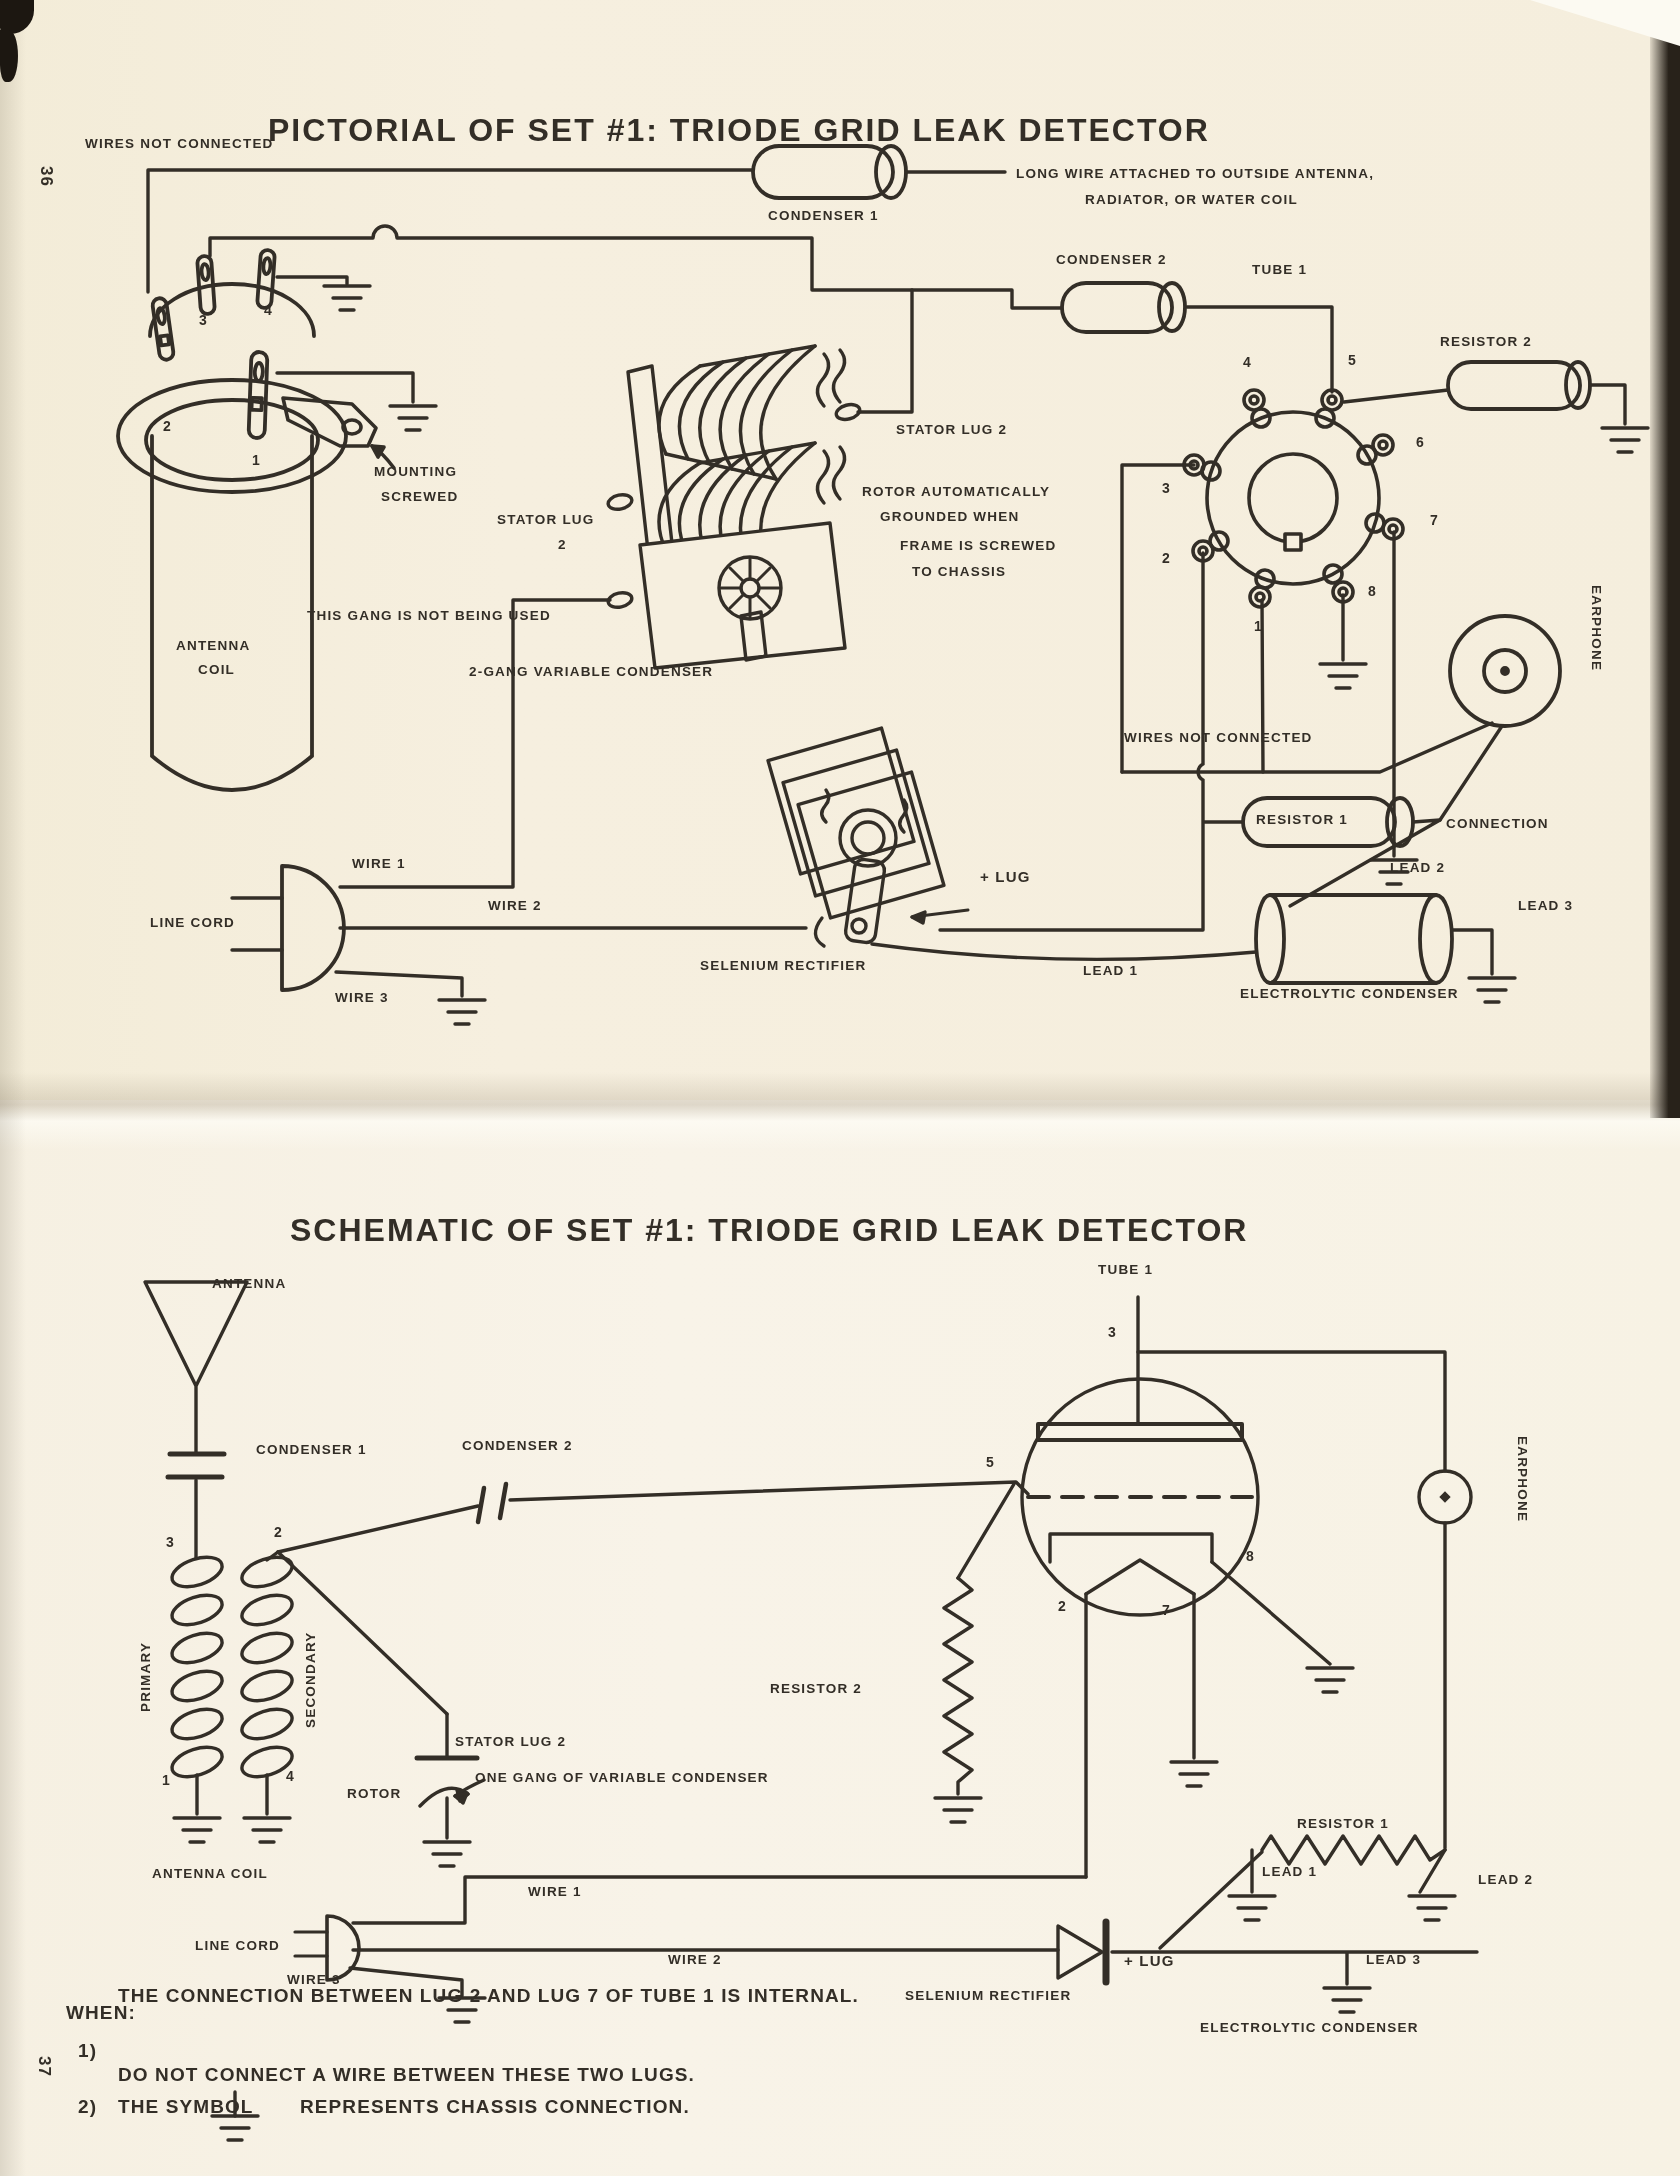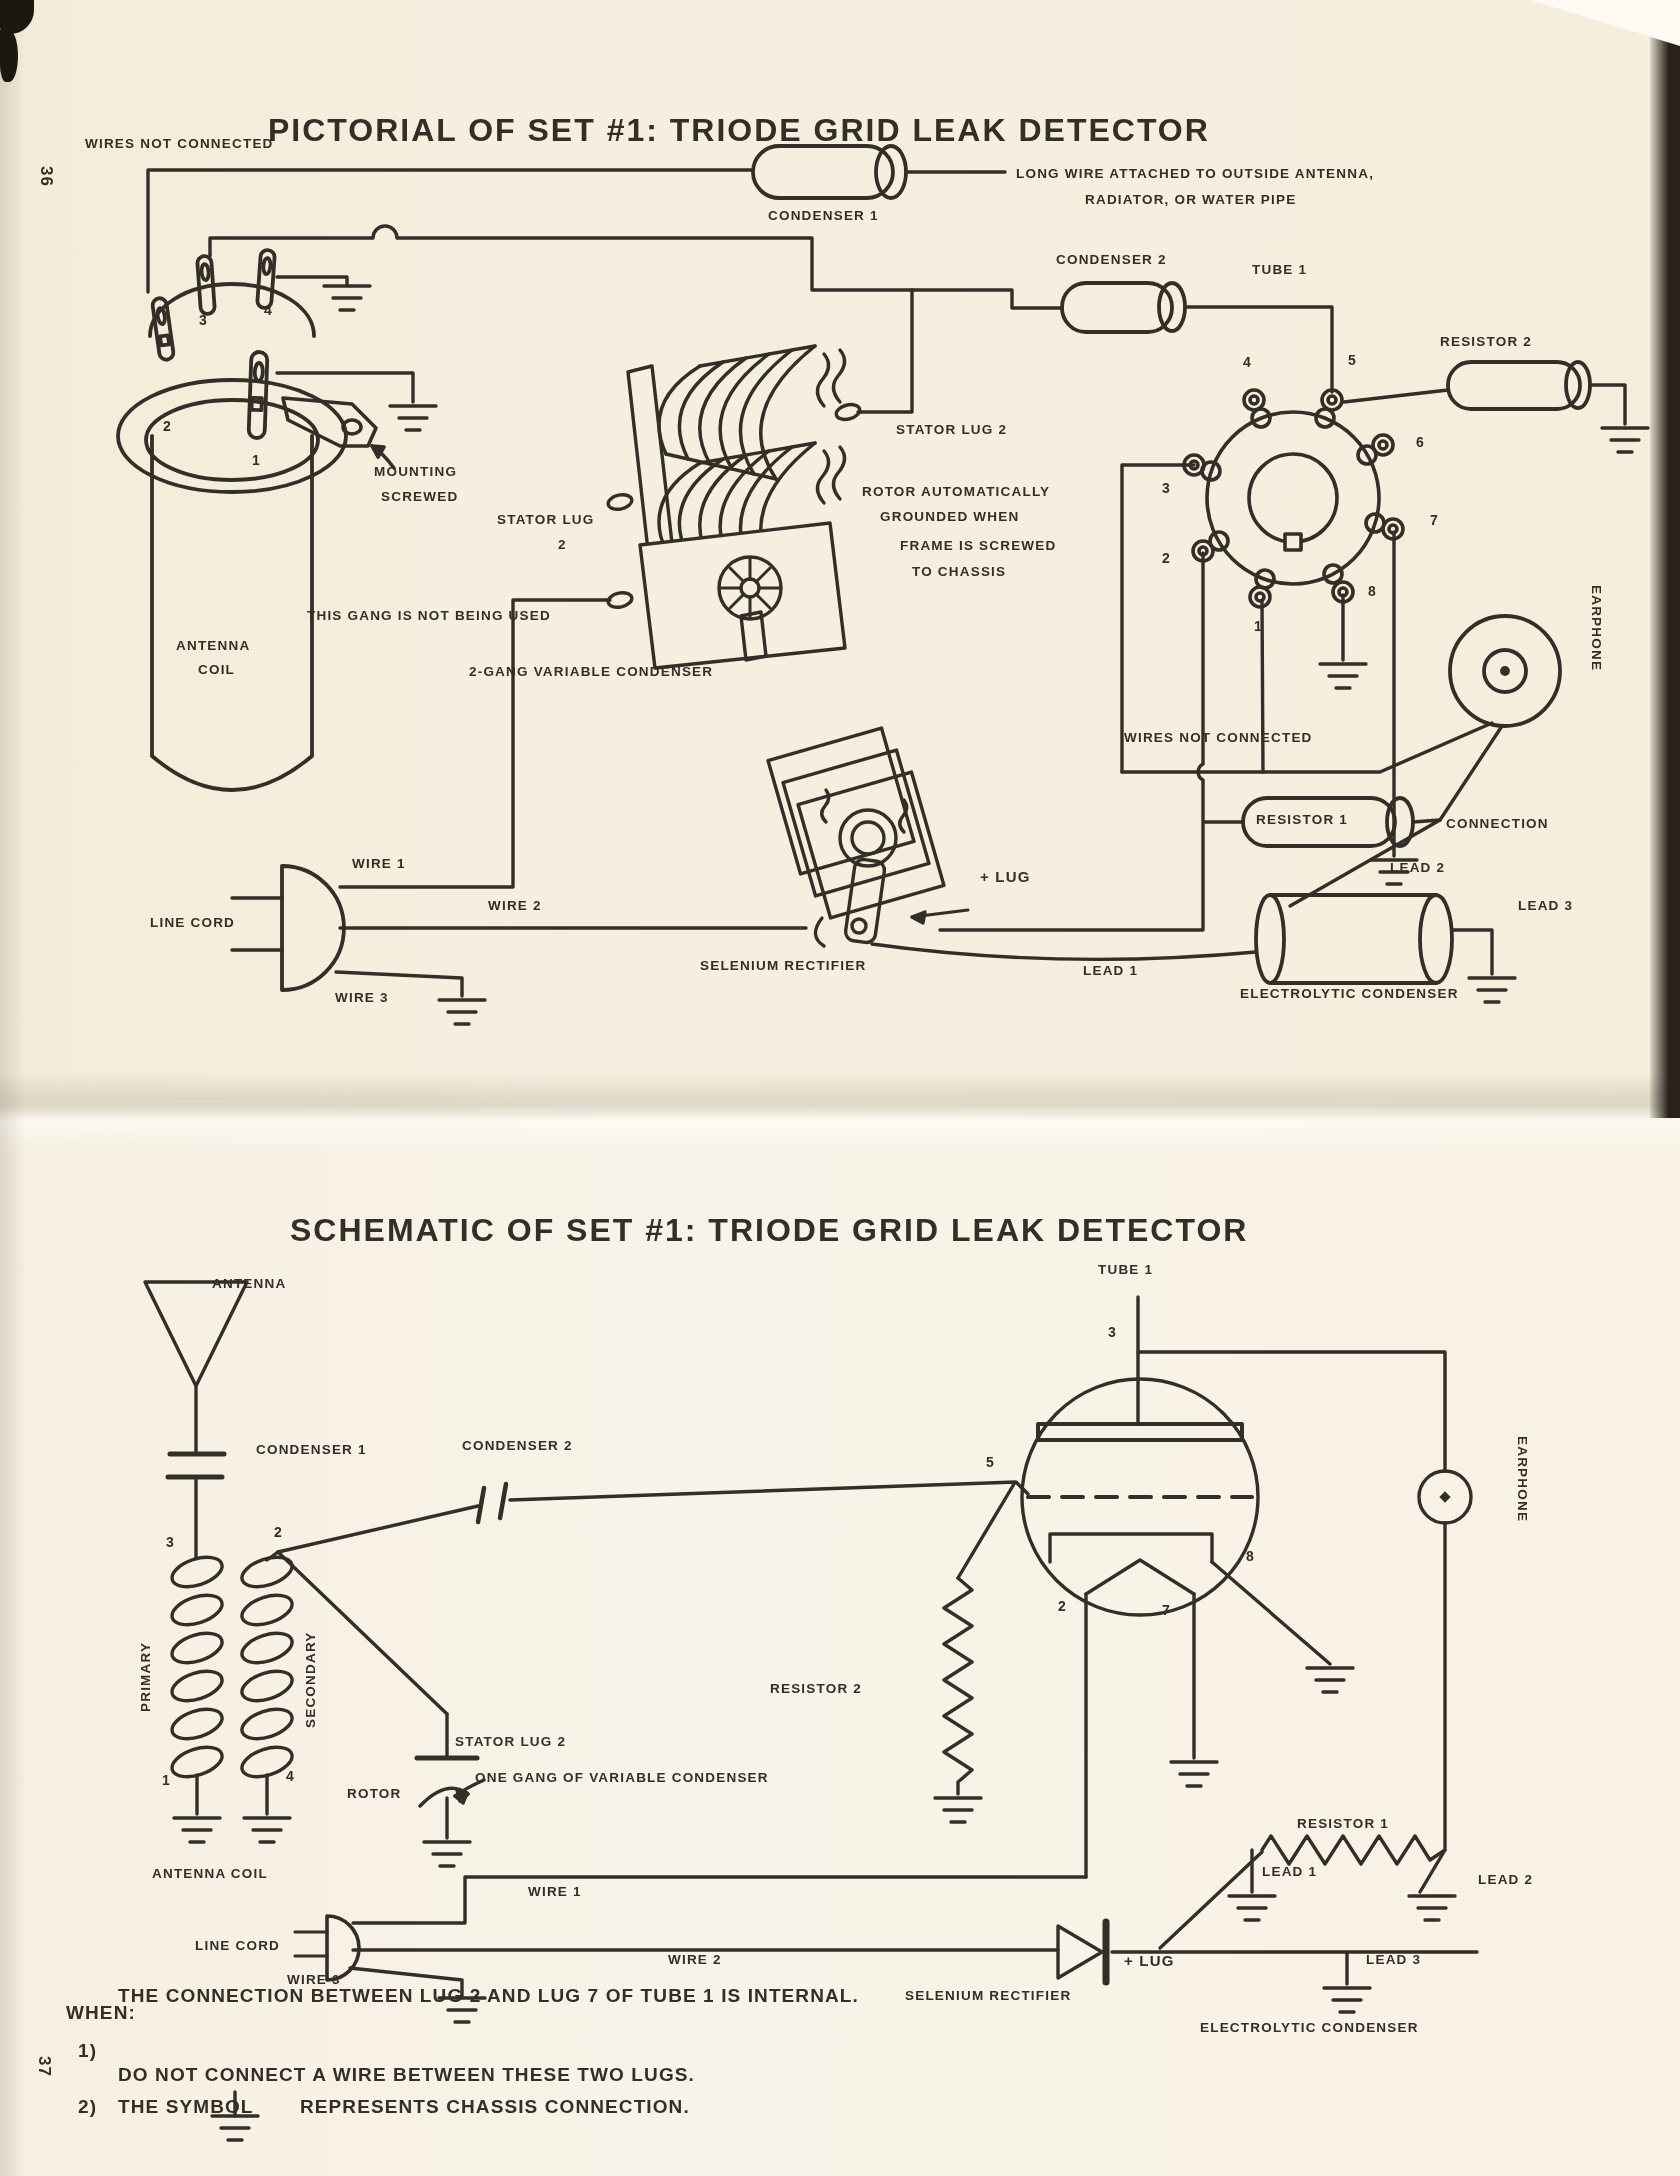--- a/index.html
+++ b/index.html
@@ -322,21 +322,21 @@
 
       <path d="M235,2092 V2116"></path>
       <use href="#gnd" x="235" y="2116"></use>
     </g>
   </svg>
 
   <div class="L ttl" style="left:268px;top:112px;">PICTORIAL OF SET #1: TRIODE GRID LEAK DETECTOR</div>
   <div class="L" style="left:85px;top:136px;">WIRES NOT CONNECTED</div>
   <div class="L" style="left:768px;top:208px;">CONDENSER 1</div>
   <div class="L" style="left:1016px;top:166px;">LONG WIRE ATTACHED TO OUTSIDE ANTENNA,</div>
-  <div class="L" style="left:1085px;top:192px;">RADIATOR, OR WATER PIPE</div>
+  <div class="L" style="left:1085px;top:192px;">RADIATOR, OR WATER COIL</div>
   <div class="L" style="left:1056px;top:252px;">CONDENSER 2</div>
   <div class="L" style="left:1252px;top:262px;">TUBE 1</div>
   <div class="L" style="left:1440px;top:334px;">RESISTOR 2</div>
   <div class="L" style="left:374px;top:464px;">MOUNTING</div>
   <div class="L" style="left:381px;top:489px;">SCREWED</div>
   <div class="L" style="left:497px;top:512px;">STATOR LUG</div>
   <div class="L" style="left:558px;top:537px;">2</div>
   <div class="L" style="left:896px;top:422px;">STATOR LUG 2</div>
   <div class="L" style="left:862px;top:484px;">ROTOR AUTOMATICALLY</div>
   <div class="L" style="left:880px;top:509px;">GROUNDED WHEN</div>

